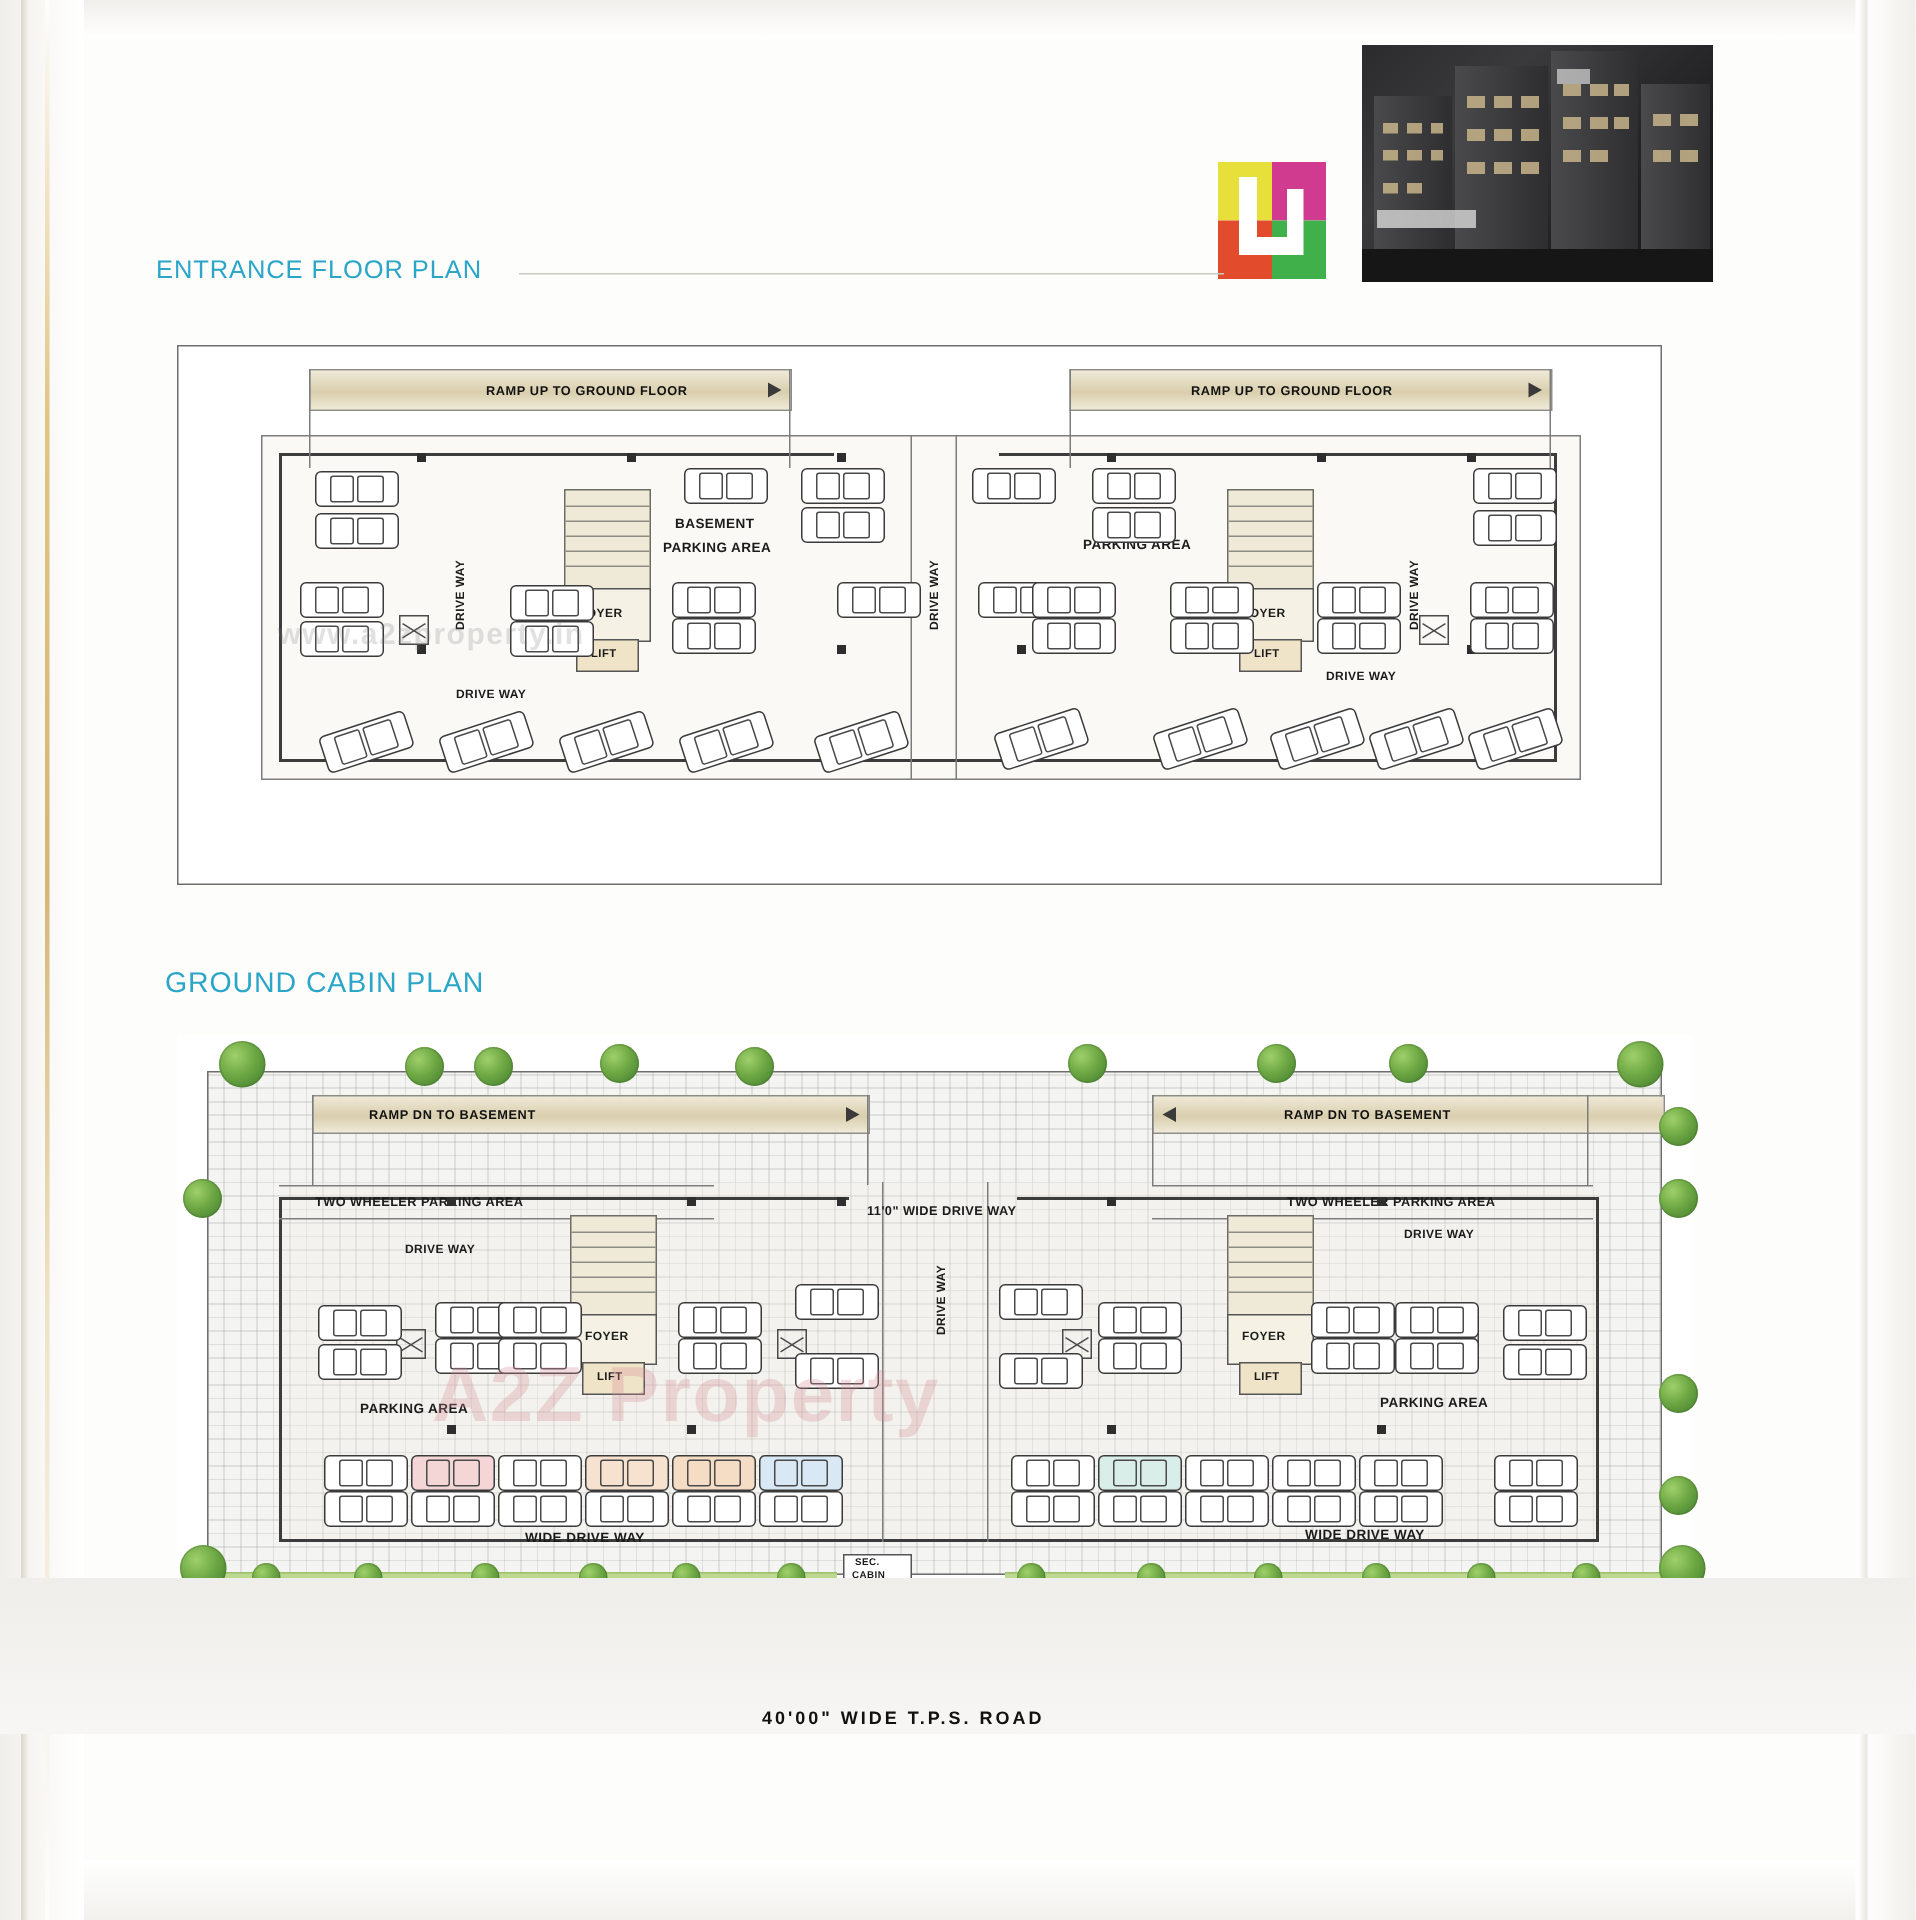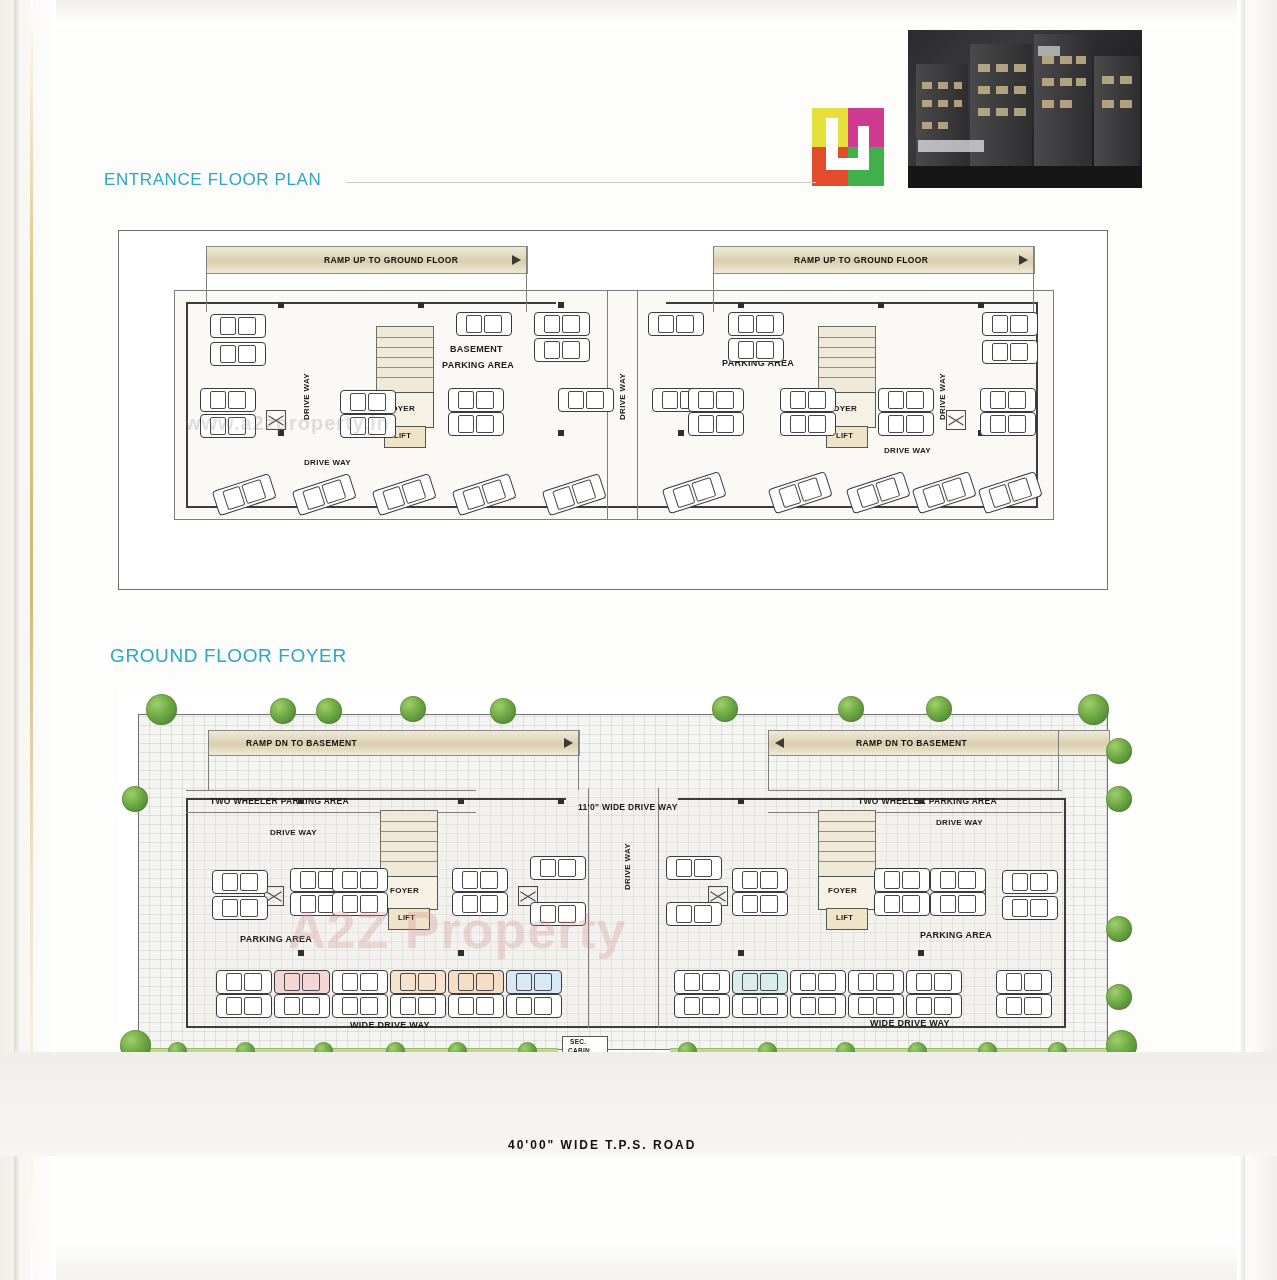--- a/index.html
+++ b/index.html
@@ -503,21 +503,21 @@
       </div>
     <div class="car v" style="left:862px;top:250px;width:58px;height:24px;transform:rotate(-18deg);">
         <div class="body"></div>
         <div class="w1" style="left:18%;top:12%;width:26%;height:76%;"></div>
         <div class="w2" style="left:52%;top:12%;width:30%;height:76%;"></div>
       </div>
   </div>
 
   <div class="wm small" style="left:185px;top:412px;">www.a2zproperty.in</div>
 
-  <div class="plan-title" style="left:110px;top:645px;font-size:19px;">GROUND FLOOR FOYER</div>
+  <div class="plan-title" style="left:110px;top:645px;font-size:19px;">GROUND CABIN PLAN</div>
 
   <div class="plan" style="left:118px;top:690px;width:1010px;height:420px;text-align:center;">
 
     <div class="pave" style="left:20px;top:24px;width:970px;height:336px;"></div>
 
     <div class="frameline" style="left:20px;top:24px;width:970px;height:1px;"></div>
     <div class="frameline" style="left:20px;top:24px;width:1px;height:336px;"></div>
     <div class="frameline" style="left:989px;top:24px;width:1px;height:336px;"></div>
     <div class="frameline" style="left:20px;top:359px;width:970px;height:1px;"></div>
 

